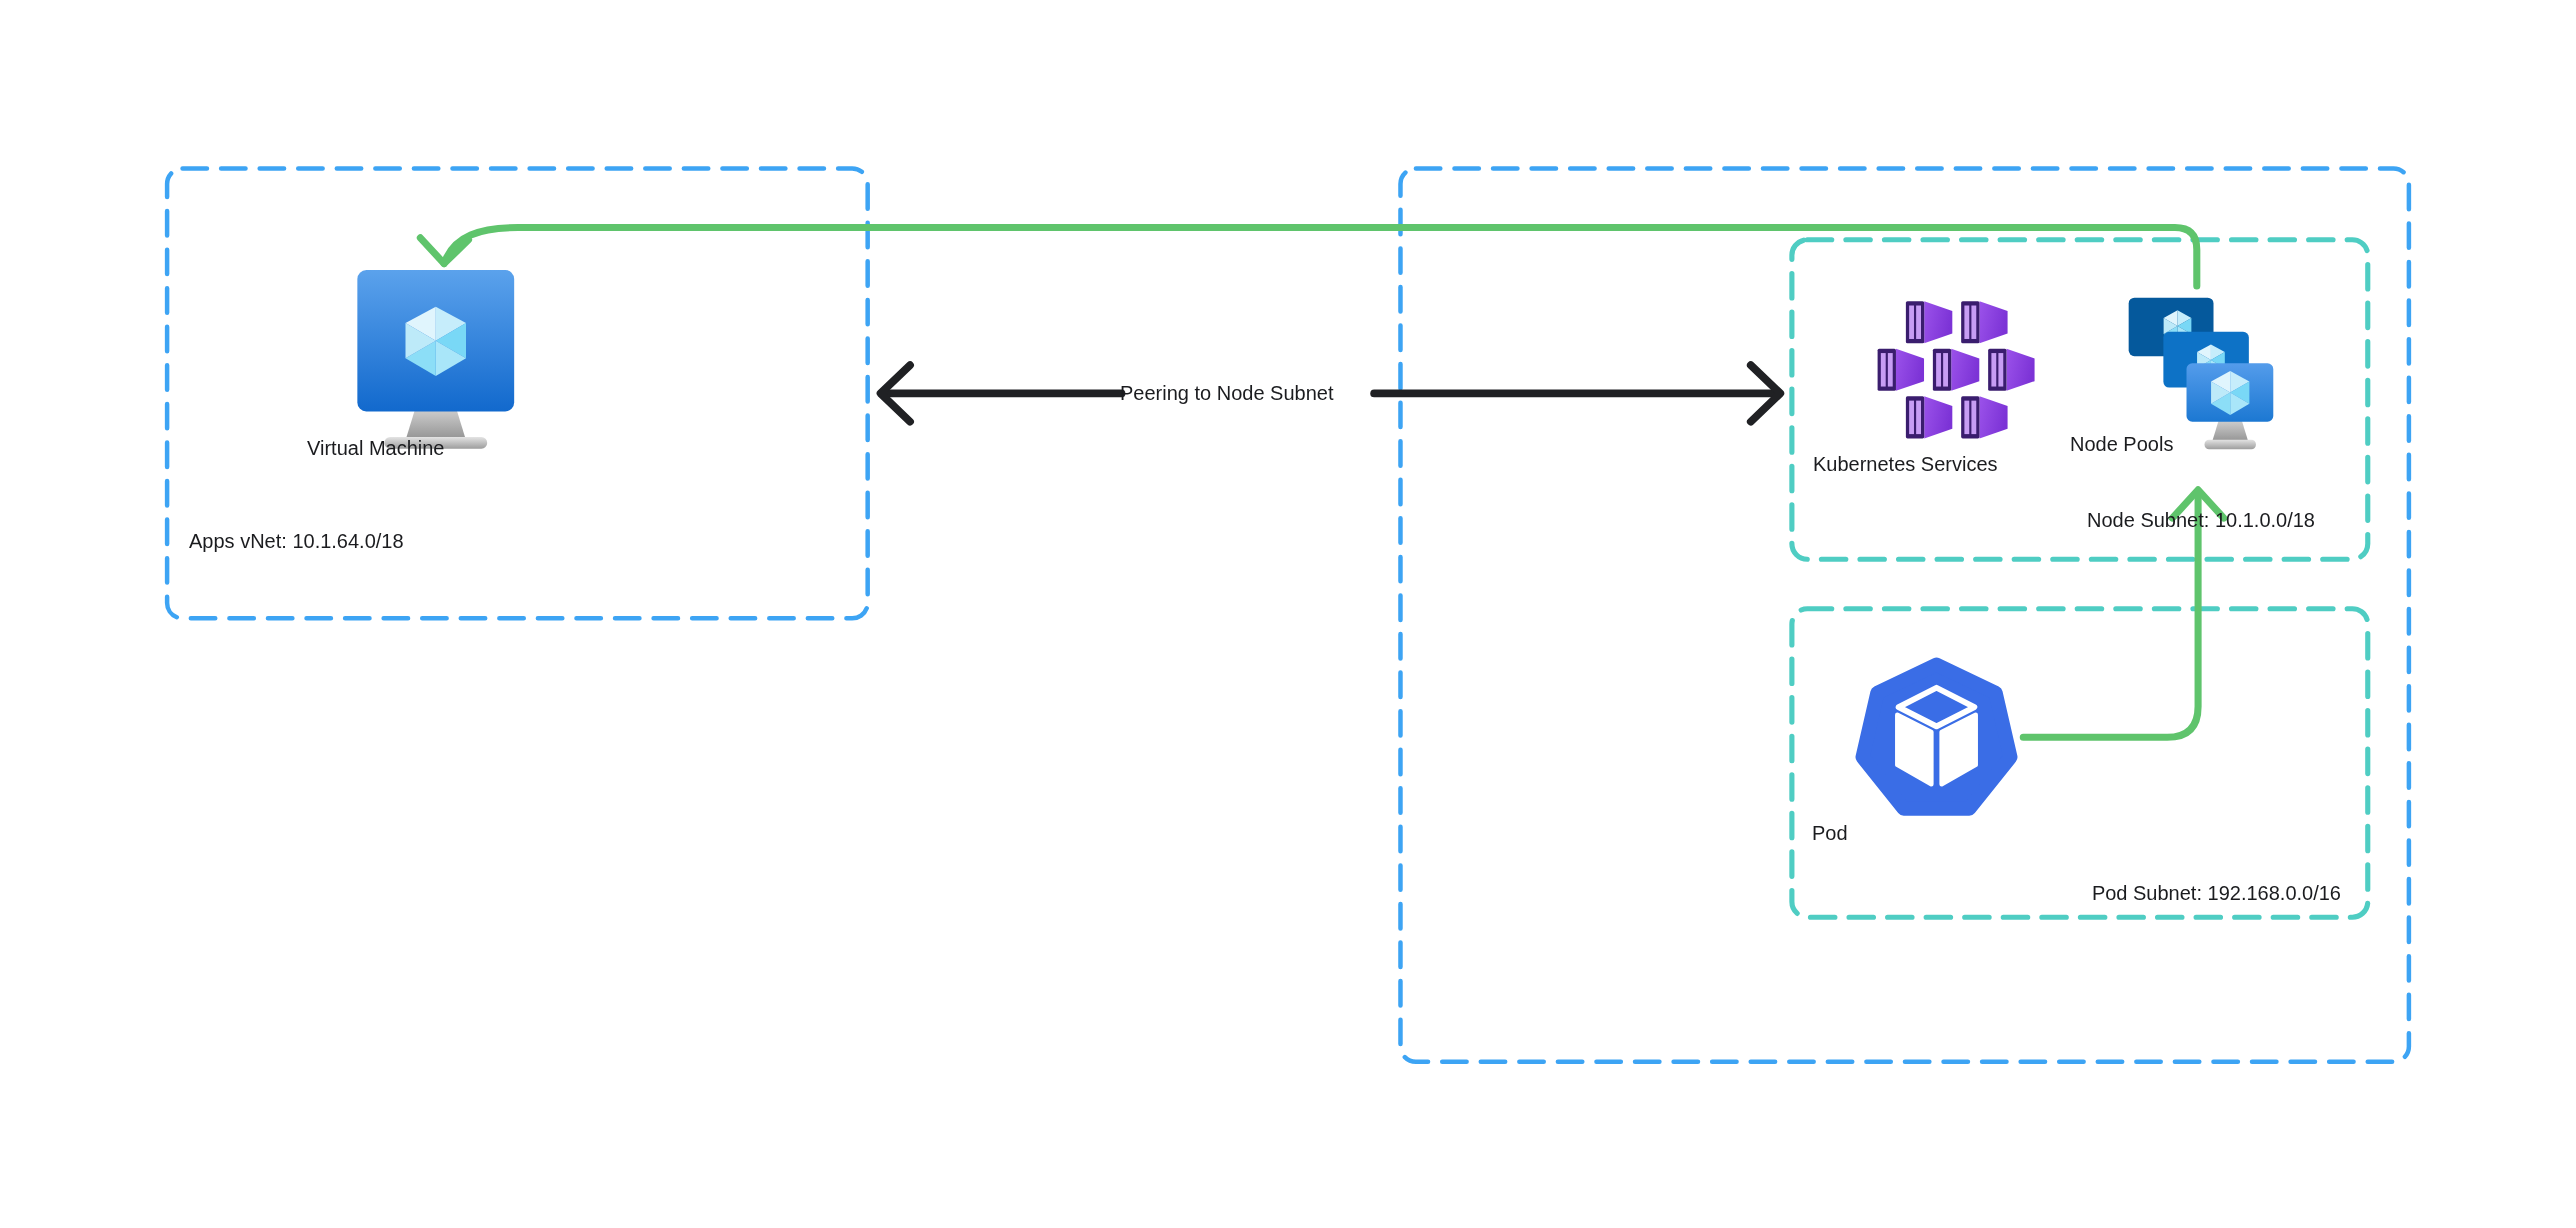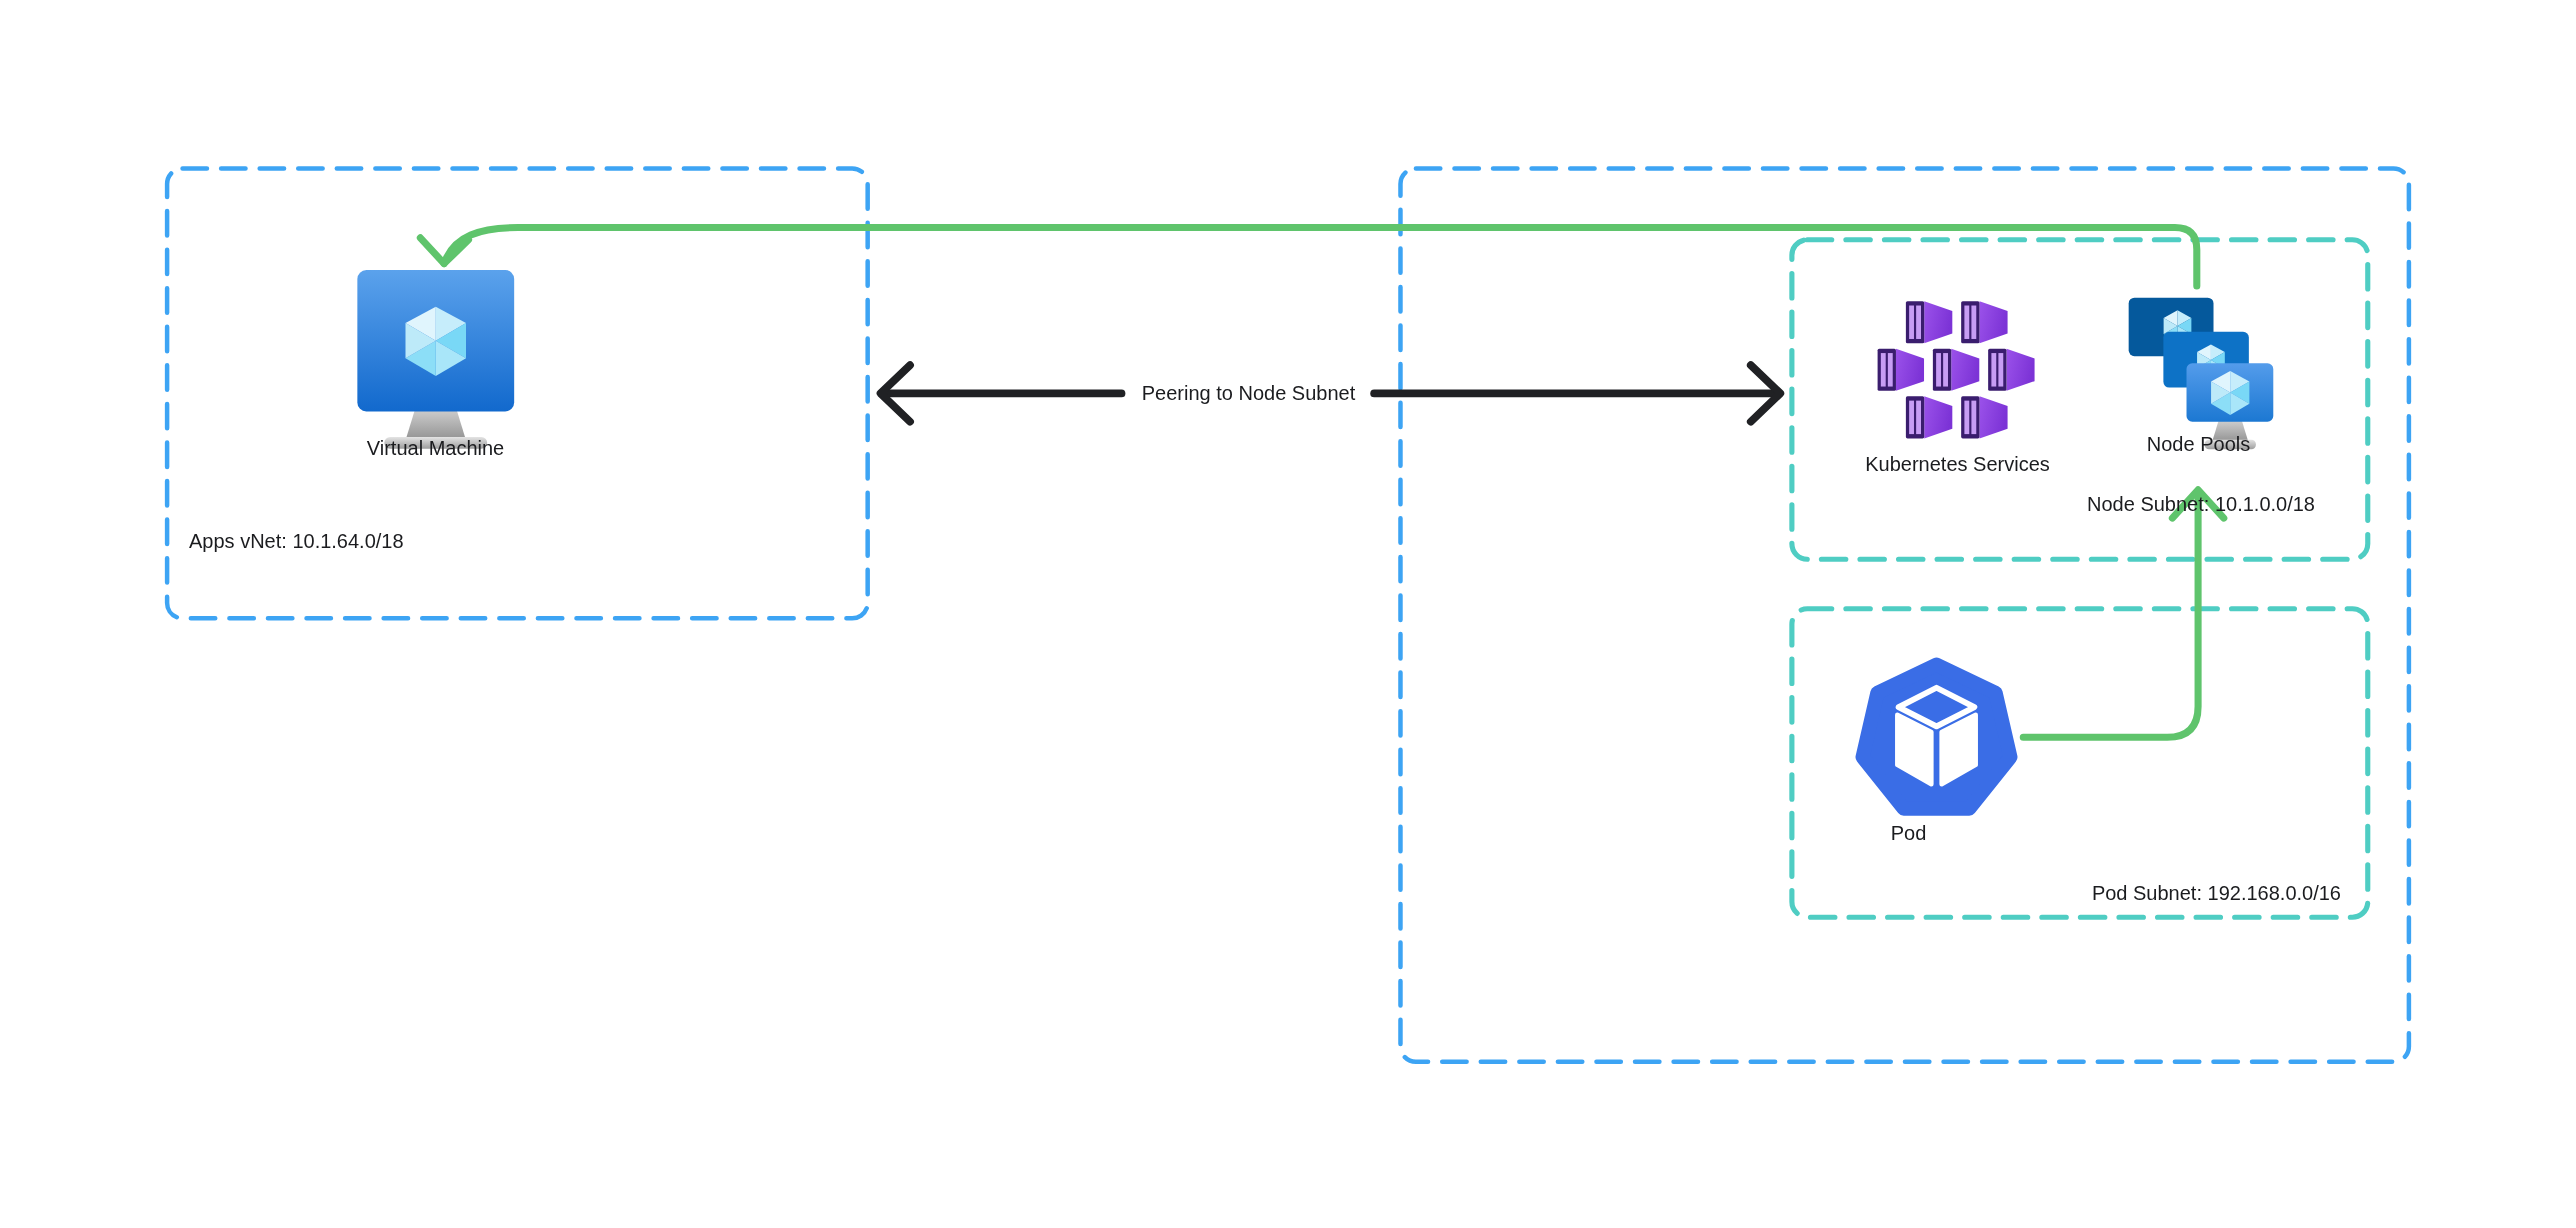--- a/index.html
+++ b/index.html
@@ -11,21 +11,21 @@
     overflow:hidden;
   }
   #layer-svg{position:absolute;left:0;top:0;width:2576px;height:1229px;}
   .lbl{
     position:absolute;
     color:#1b1c1f;
     font-size:20px;
     line-height:24.4px;
     white-space:nowrap;
   }
-  .lbl.center{text-align:center;}
+  .lbl.center{}
   .lbl.right{text-align:right;}
 </style>
 </head>
 <body>
 
 <div id="canvas">
 
   <svg id="layer-svg" viewBox="0 0 4008 1912" xmlns="http://www.w3.org/2000/svg">
     <defs>
       <linearGradient id="gradVm" x1="0" y1="0" x2="0" y2="1">
@@ -130,20 +130,20 @@
   <div class="lbl center" style="left:307px;top:436px;width:257px;">Virtual Machine</div>
 
   <div class="lbl" style="left:189px;top:529px;">Apps vNet: 10.1.64.0/18</div>
 
   <div class="lbl center" style="left:1120px;top:381px;width:257px;">Peering to Node Subnet</div>
 
   <div class="lbl center" style="left:1813px;top:452px;width:289px;">Kubernetes Services</div>
 
   <div class="lbl center" style="left:2070px;top:432px;width:257px;">Node Pools</div>
 
-  <div class="lbl right" style="left:1994px;top:492px;width:321px;">Node Subnet: 10.1.0.0/18</div>
+  <div class="lbl right" style="left:1994px;top:508px;width:321px;">Node Subnet: 10.1.0.0/18</div>
 
   <div class="lbl center" style="left:1812px;top:821px;width:193px;">Pod</div>
 
   <div class="lbl right" style="left:2020px;top:881px;width:321px;">Pod Subnet: 192.168.0.0/16</div>
 
 </div>
 
 
 </body></html>

